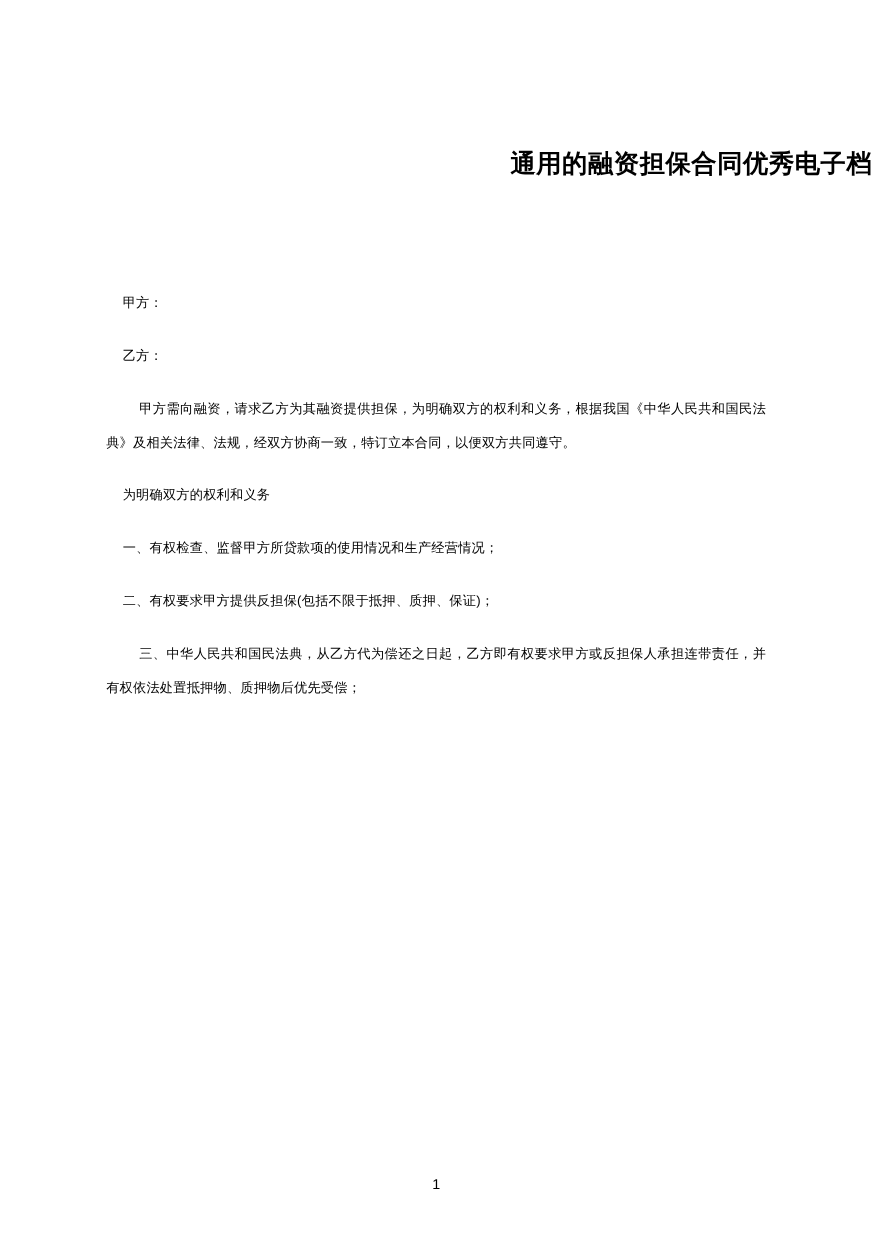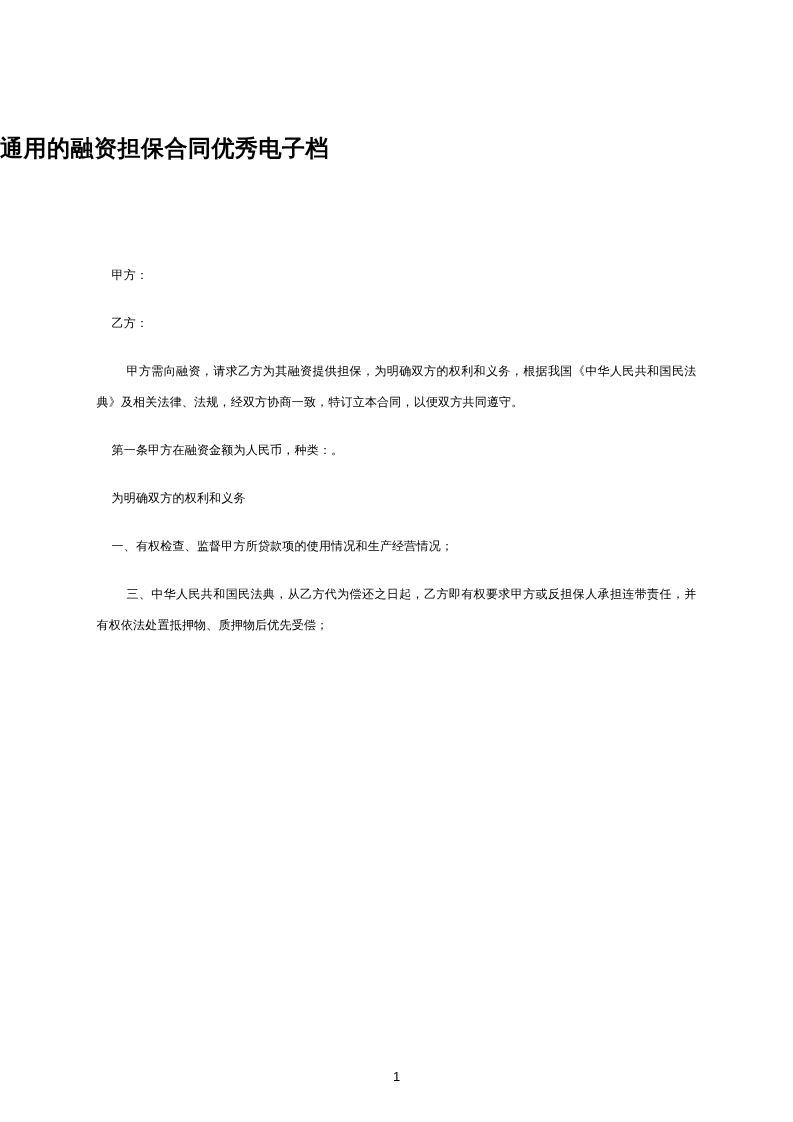--- a/index.html
+++ b/index.html
@@ -16,21 +16,21 @@
   }
   .page {
     width: 793px;
     height: 1122px;
     box-sizing: border-box;
     padding: 0;
     position: relative;
     background: #ffffff;
   }
   .doc-title {
-    text-align: left;
+    text-align: right;
     font-size: 23px;
     font-weight: bold;
     letter-spacing: 0.5px;
     margin: 0;
     padding-top: 134px;
     line-height: 1.3;
   }
   .body-block {
     margin: 0 auto;
     padding-top: 96px;
@@ -64,21 +64,21 @@
 <body>
 
 <div class="page">
 
   <h1 class="doc-title">通用的融资担保合同优秀电子档</h1>
 
   <div class="body-block">
     <p class="para indent-small">甲方：</p>
     <p class="para indent-small">乙方：</p>
     <p class="para indent">甲方需向融资，请求乙方为其融资提供担保，为明确双方的权利和义务，根据我国《中华人民共和国民法典》及相关法律、法规，经双方协商一致，特订立本合同，以便双方共同遵守。</p>
-    <p class="para indent-small">第一条甲方在融资金额为人民币，种类：。</p>
     <p class="para indent-small">为明确双方的权利和义务</p>
     <p class="para indent-small">一、有权检查、监督甲方所贷款项的使用情况和生产经营情况；</p>
+    <p class="para indent-small">二、有权要求甲方提供反担保(包括不限于抵押、质押、保证)；</p>
     <p class="para indent">三、中华人民共和国民法典，从乙方代为偿还之日起，乙方即有权要求甲方或反担保人承担连带责任，并有权依法处置抵押物、质押物后优先受偿；</p>
   </div>
 
   <div class="page-number">1</div>
 
 </div>
 
 </body></html>

